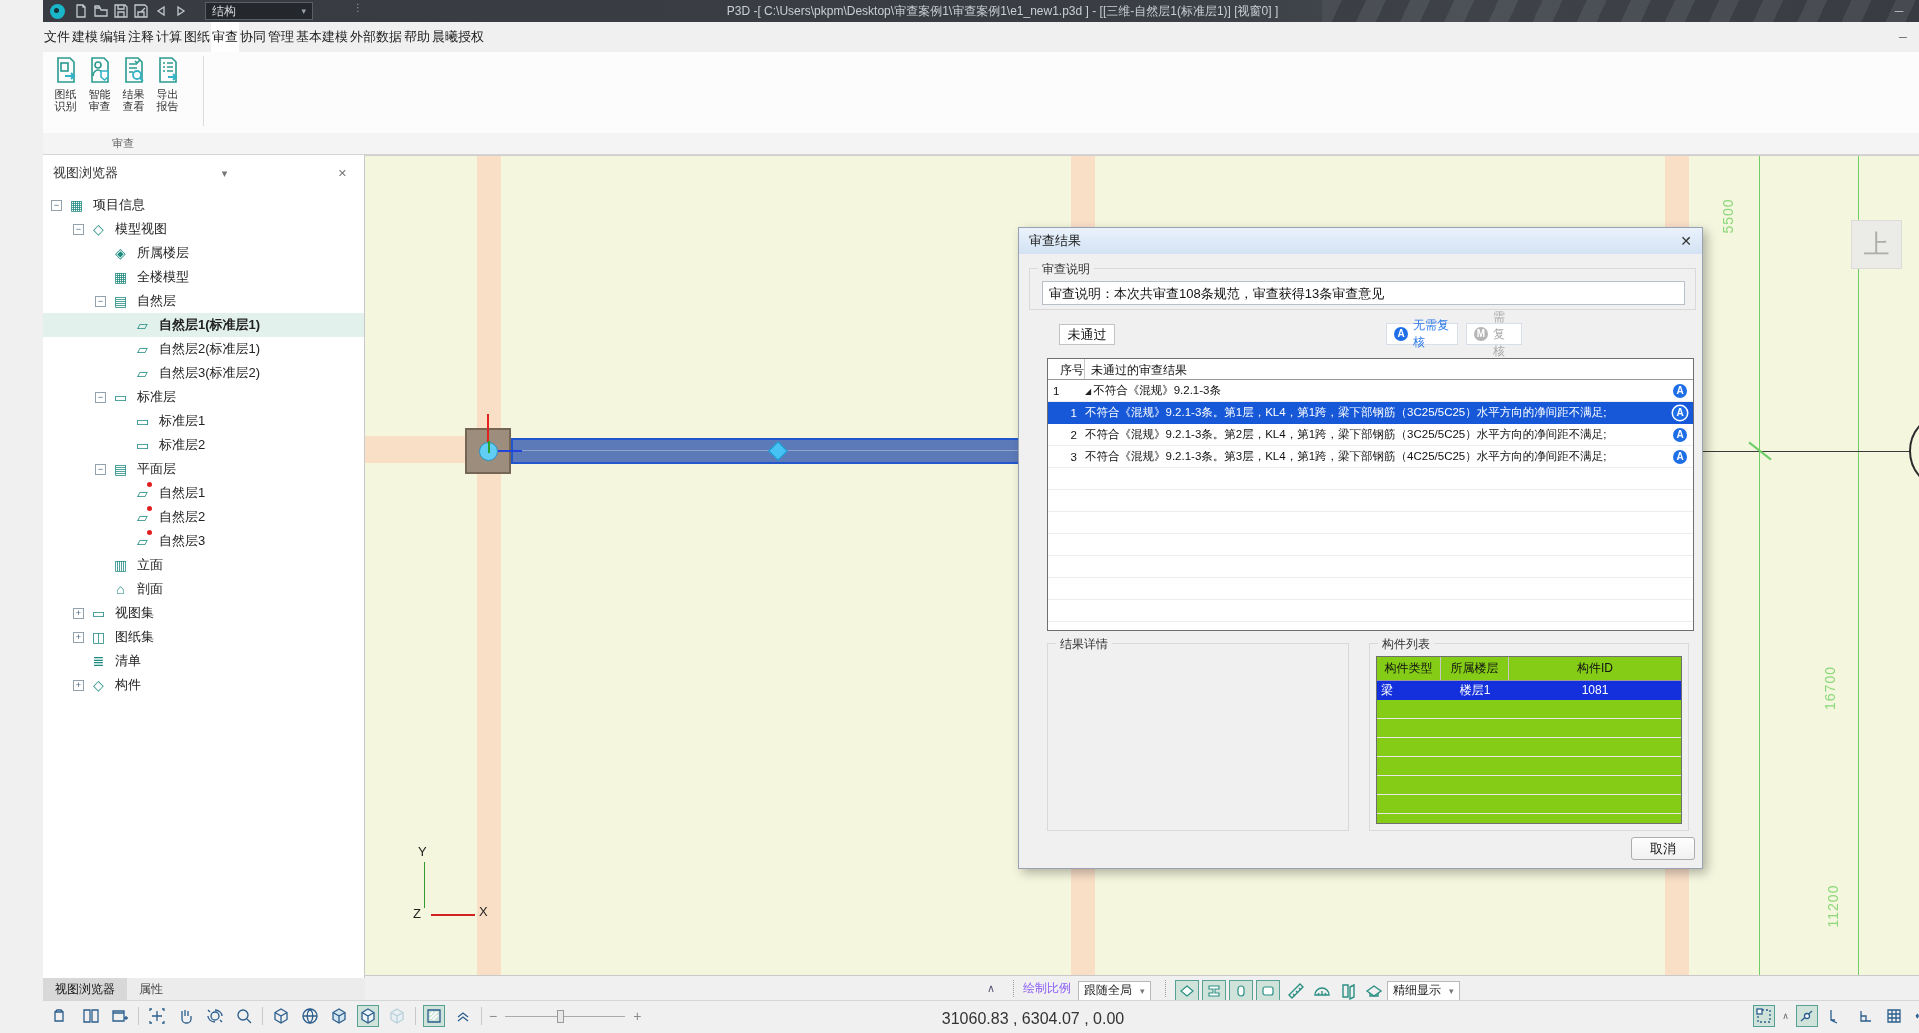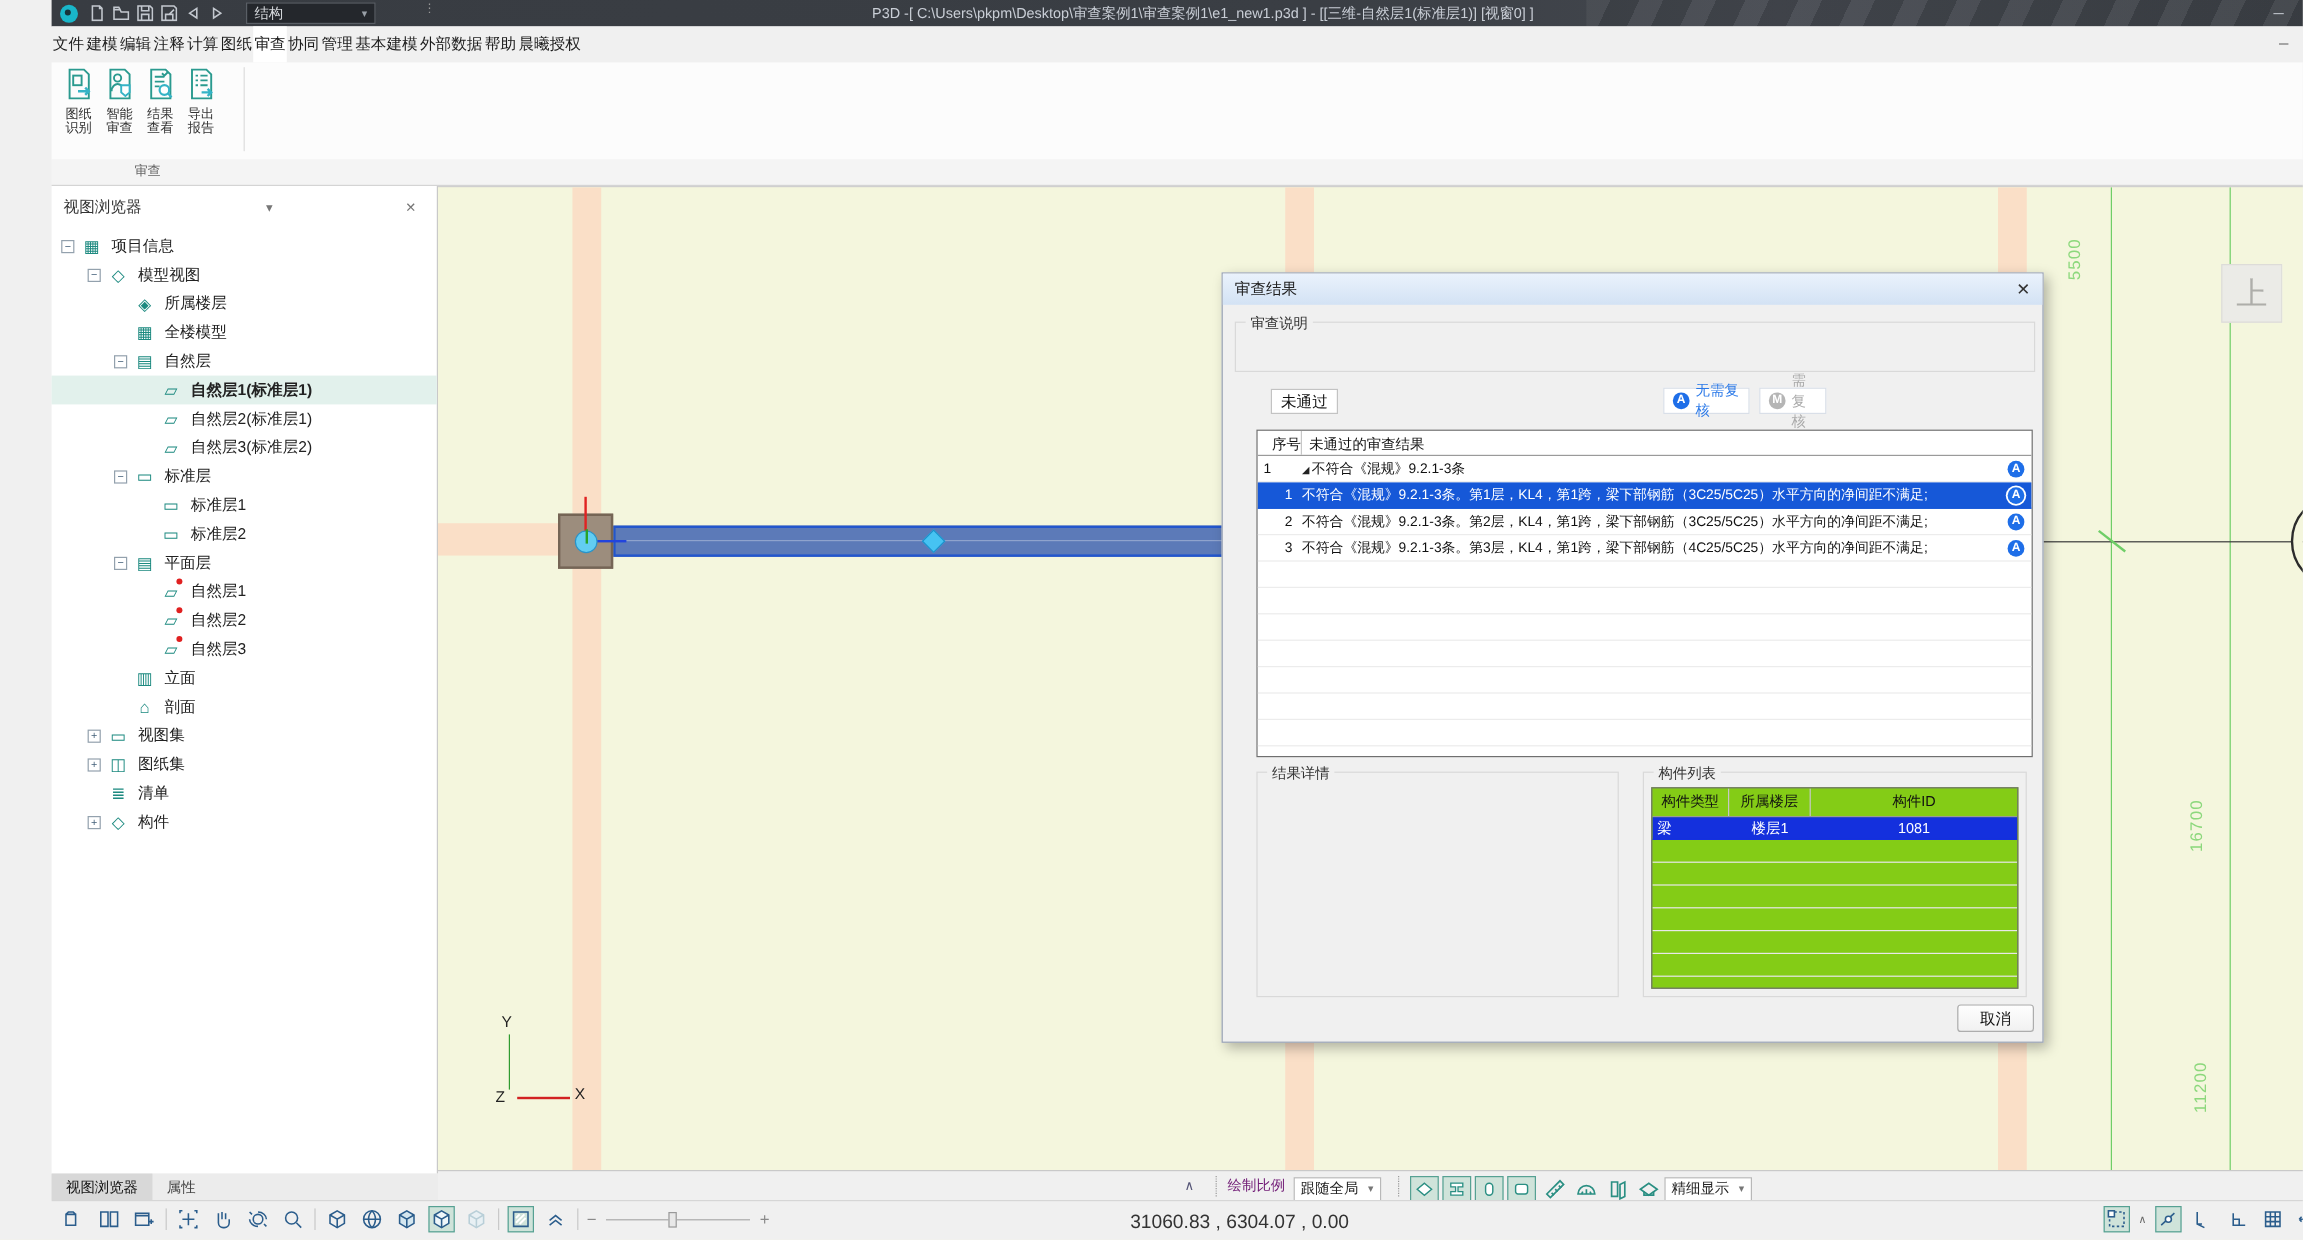--- a/index.html
+++ b/index.html
@@ -154,21 +154,21 @@
   .ct-row .ct-col1 { justify-content:flex-start; padding-left:4px; }
 
   #cancel-btn { position:absolute; left:612px; top:609px; width:64px; height:23px; background:linear-gradient(#fefefe,#f1f1f1);
     border:1px solid #adadad; border-radius:3px; font-size:13px; color:#111; text-align:center; line-height:21px; }
 
   
   #toolbar2 { position:absolute; left:322px; top:975px; width:1597px; height:25px; background:#f0f0f0;
     border-top:1px solid #c9c9c9; }
   .t2 { position:absolute; top:0; height:25px; display:flex; align-items:center; }
   .dotted { border-left:1px dotted #9a9a9a; height:17px; }
-  .t2-lbl { font-size:12px; color:#701a75; }
+  .t2-lbl { font-size:12px; color:#8b5cf6; }
   .dd { background:#fff; border:1px solid #b8b8b8; font-size:12px; color:#222; height:20px;
     display:flex; align-items:center; padding:0 5px; gap:8px; }
   .dd .caret { color:#777; font-size:9px; }
   .tgl { width:24px; height:21px; background:#cfe3da; border:1px solid #56a193; margin-right:3px;
     display:flex; align-items:center; justify-content:center; }
   .tico { width:20px; height:20px; display:flex; align-items:center; justify-content:center; margin:0 3px;}
   .tico svg { stroke:#2a8f83; fill:none; stroke-width:1.4; }
 
   #statusbar { position:absolute; left:0; top:1000px; width:1919px; height:33px; background:#f0f0f0;
     border-top:1px solid #d6d6d6; }
@@ -434,20 +434,21 @@
   </div>
 
   <div id="dialog">
     <div id="dlg-titlebar">
       <span>审查结果</span>
       <span id="dlg-close">✕</span>
     </div>
 
     <div class="groupbox" id="gb-desc">
       <span class="gb-label">审查说明</span>
+      <div id="desc-input">审查说明：本次共审查108条规范，审查获得13条审查意见</div>
     </div>
 
     <div id="tab-fail">未通过</div>
     <div class="pill" id="pill-a">
       <span class="badge blue">A</span>
       <span>无需复核</span>
     </div>
     <div class="pill" id="pill-m">
       <span class="badge gray">M</span>
       <span>需复核</span>

